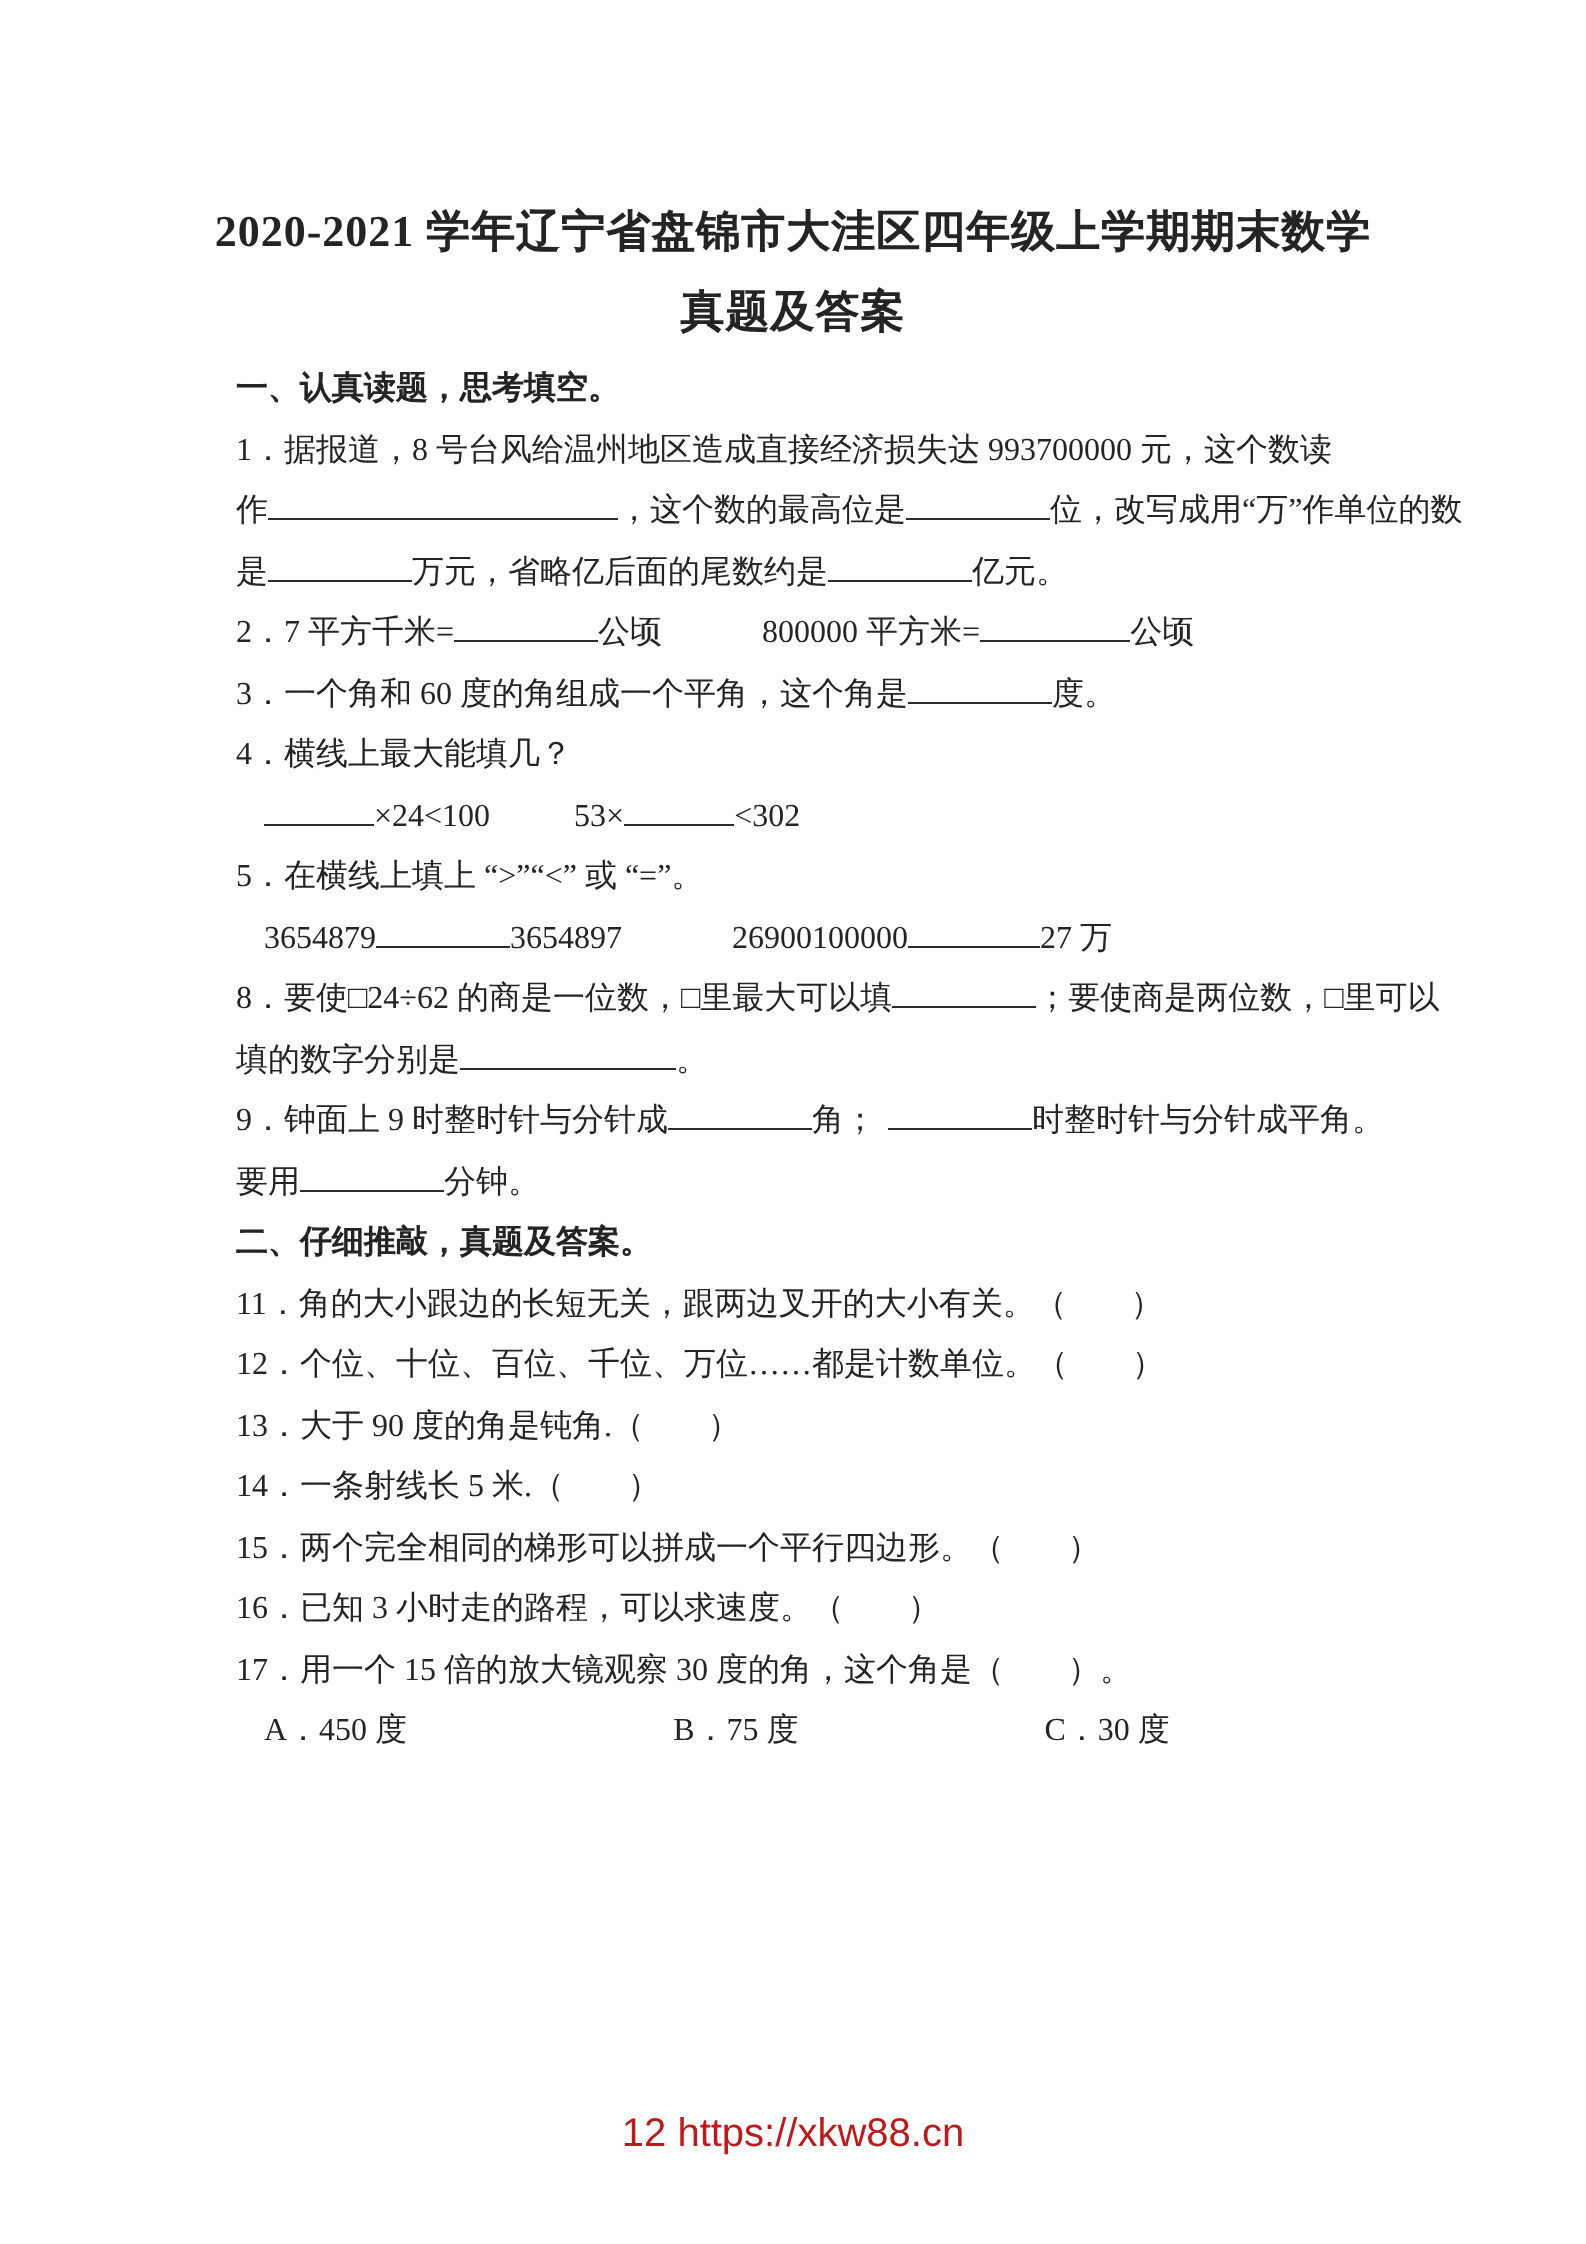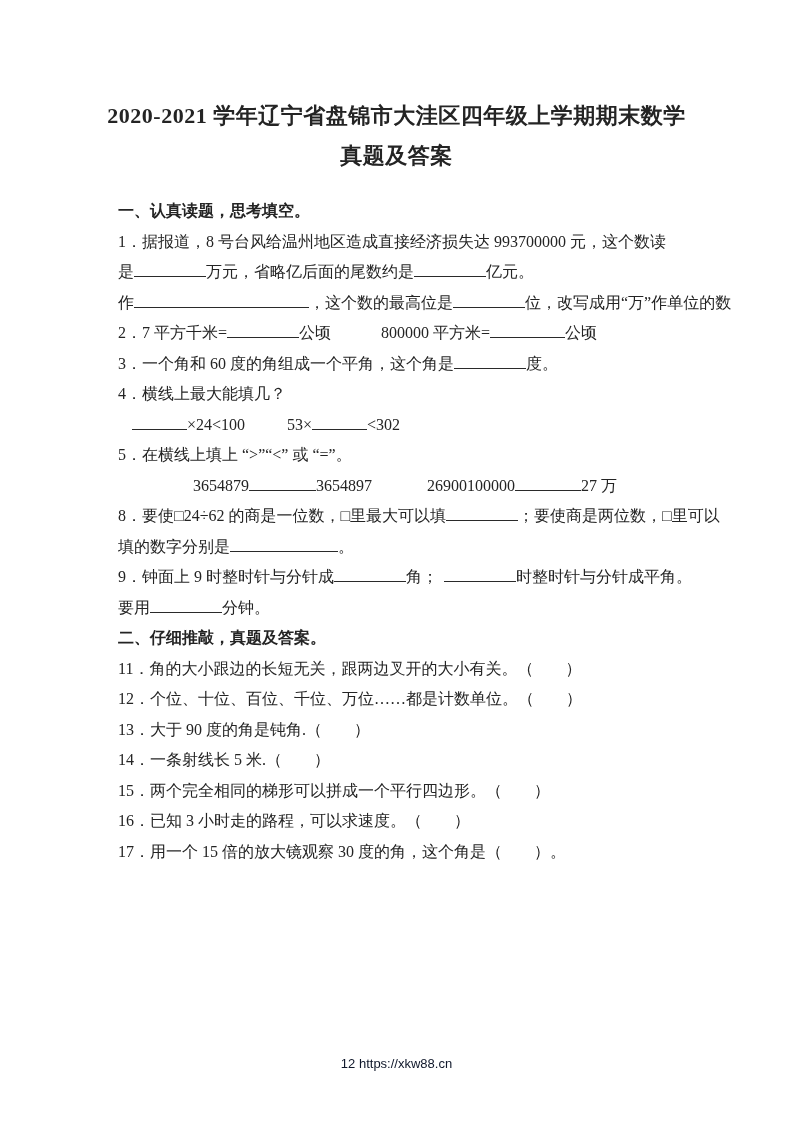--- a/index.html
+++ b/index.html
@@ -22,21 +22,20 @@
     font-size:22px;
     line-height:40px;
     letter-spacing:0.5px;
   }
   .body-block {
     position:absolute;
     top:180px;
     left:118px;
     width:560px;
     font-size:16px;
-    margin-top:16px;
   }
   .line {
     height:30.5px;
     line-height:30.5px;
     white-space:nowrap;
   }
   .line.bold { font-weight:bold; }
   .blank {
     display:inline-block;
     height:12px;
@@ -46,54 +45,55 @@
     display:inline-block;
     height:1px;
   }
   .footer {
     position:absolute;
     top:1056px;
     left:0;
     width:793px;
     text-align:center;
     font-family:"Liberation Sans","DejaVu Sans",sans-serif;
-    font-size:13px;
-    color:#0f172a;
+    font-size:20px;
+    color:#b91c1c;
   }
 </style>
 </head>
 <body>
 
 <div class="page">
   <div class="title-block">
     <div>2020-2021 学年辽宁省盘锦市大洼区四年级上学期期末数学</div>
     <div>真题及答案</div>
   </div>
 
   <div class="body-block" id="exam-body">
       <div class="line bold"><span>一、认真读题，思考填空。</span></div>
       <div class="line"><span>1．据报道，8 号台风给温州地区造成直接经济损失达 993700000 元，这个数读</span></div>
+      <div class="line"><span>作</span><span class="blank" style="width: 175px;"></span><span>，这个数的最高位是</span><span class="blank" style="width: 72px;"></span><span>位，改写成用“万”作单位的数</span></div>
       <div class="line"><span>是</span><span class="blank" style="width: 72px;"></span><span>万元，省略亿后面的尾数约是</span><span class="blank" style="width: 72px;"></span><span>亿元。</span></div>
-      <div class="line"><span>作</span><span class="blank" style="width: 175px;"></span><span>，这个数的最高位是</span><span class="blank" style="width: 72px;"></span><span>位，改写成用“万”作单位的数</span></div>
       <div class="line"><span>2．7 平方千米=</span><span class="blank" style="width: 72px;"></span><span>公顷</span><span class="gap" style="width: 50px;"></span><span>800000 平方米=</span><span class="blank" style="width: 75px;"></span><span>公顷</span></div>
       <div class="line"><span>3．一个角和 60 度的角组成一个平角，这个角是</span><span class="blank" style="width: 72px;"></span><span>度。</span></div>
       <div class="line"><span>4．横线上最大能填几？</span></div>
       <div class="line" style="padding-left: 14px;"><span class="blank" style="width: 55px;"></span><span>×24&lt;100</span><span class="gap" style="width: 42px;"></span><span>53×</span><span class="blank" style="width: 55px;"></span><span>&lt;302</span></div>
       <div class="line"><span>5．在横线上填上 “&gt;”“&lt;” 或 “=”。</span></div>
-      <div class="line" style="padding-left: 14px; text-align: center;"><span>3654879</span><span class="blank" style="width: 67px;"></span><span>3654897</span><span class="gap" style="width: 55px;"></span><span>26900100000</span><span class="blank" style="width: 66px;"></span><span>27 万</span></div>
+      <div class="line" style="padding-left: 14px;"><span>3654879</span><span class="blank" style="width: 67px;"></span><span>3654897</span><span class="gap" style="width: 55px;"></span><span>26900100000</span><span class="blank" style="width: 66px;"></span><span>27 万</span></div>
       <div class="line"><span>8．要使□24÷62 的商是一位数，□里最大可以填</span><span class="blank" style="width: 72px;"></span><span>；要使商是两位数，□里可以</span></div>
       <div class="line"><span>填的数字分别是</span><span class="blank" style="width: 108px;"></span><span>。</span></div>
       <div class="line"><span>9．钟面上 9 时整时针与分针成</span><span class="blank" style="width: 72px;"></span><span>角；</span><span class="gap" style="width: 6px;"></span><span class="blank" style="width: 72px;"></span><span>时整时针与分针成平角。</span></div>
       <div class="line"><span>要用</span><span class="blank" style="width: 72px;"></span><span>分钟。</span></div>
       <div class="line bold"><span>二、仔细推敲，真题及答案。</span></div>
       <div class="line"><span>11．角的大小跟边的长短无关，跟两边叉开的大小有关。（　　）</span></div>
       <div class="line"><span>12．个位、十位、百位、千位、万位……都是计数单位。（　　）</span></div>
       <div class="line"><span>13．大于 90 度的角是钝角.（　　）</span></div>
       <div class="line"><span>14．一条射线长 5 米.（　　）</span></div>
       <div class="line"><span>15．两个完全相同的梯形可以拼成一个平行四边形。（　　）</span></div>
       <div class="line"><span>16．已知 3 小时走的路程，可以求速度。（　　）</span></div>
       <div class="line"><span>17．用一个 15 倍的放大镜观察 30 度的角，这个角是（　　）。</span></div>
+      <div class="line" style="padding-left: 14px;"><span>A．450 度</span><span class="gap" style="width: 133px;"></span><span>B．75 度</span><span class="gap" style="width: 123px;"></span><span>C．30 度</span></div>
     </div>
 
   <div class="footer">
     <span>12 https://xkw88.cn</span>
   </div>
 </div>
 
 </body></html>

